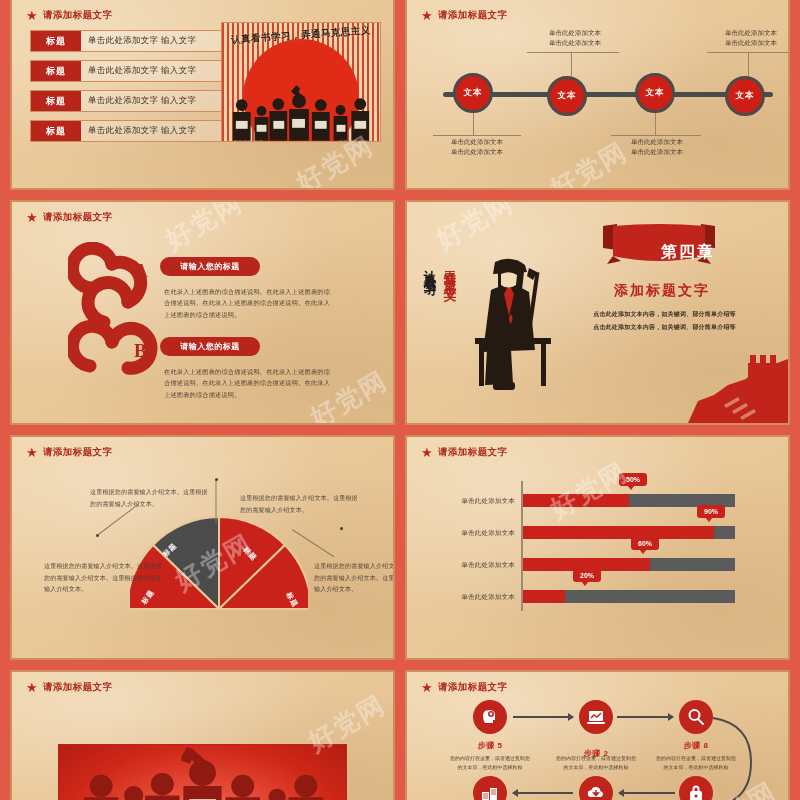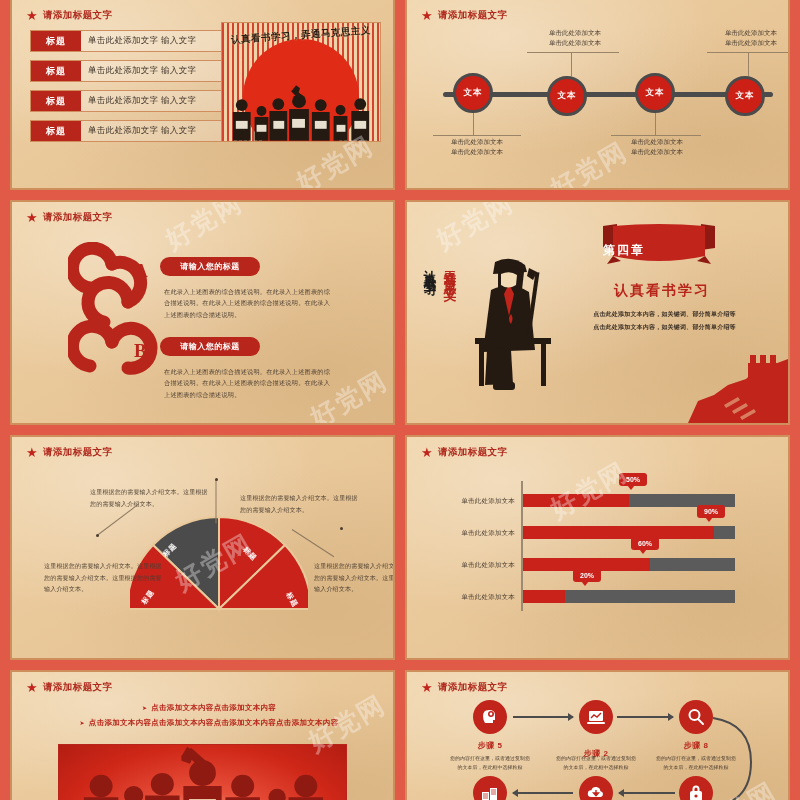--- a/index.html
+++ b/index.html
@@ -127,22 +127,22 @@
   }
   .vcol {
     writing-mode:vertical-rl; text-orientation:upright;
     font-size:12.5px; font-weight:bold; color:#1d1d1d;
     letter-spacing:3px; font-family:"Liberation Serif",serif;
   }
   .vcol.red { color:#b8261b; }
   .soldier { position:absolute; left:58px; top:52px; }
   .ribbon { position:absolute; left:196px; top:22px; }
   .ribbon-txt {
-    position:absolute; left:196px; top:40px; width:112px; text-align:left;
-    color:#fff; font-size:12px; font-weight:bold; letter-spacing:2px;
+    position:absolute; left:196px; top:40px; width:112px; text-align:right;
+    color:#fff; font-size:16px; font-weight:bold; letter-spacing:2px;
   }
   .ch-title {
     position:absolute; left:180px; top:80px; width:150px; text-align:center;
     font-size:14px; font-weight:bold; color:#b8261b; letter-spacing:2px;
   }
   .ch-sub {
     position:absolute; left:160px; top:106px; width:195px; text-align:center;
     font-size:6px; font-weight:bold; color:#3b3026; line-height:2.1;
     letter-spacing:.2px;
   }
@@ -395,21 +395,21 @@
 
     <svg class="ribbon" width="112" height="42" viewBox="0 0 112 42">
       <path d="M0 2 L14 0 L14 26 L0 24z" fill="#8e1a12"></path>
       <path d="M112 2 L98 0 L98 26 L112 24z" fill="#8e1a12"></path>
       <path d="M10 2 q46 -4 92 0 l0 30 q-46 10 -92 0z" fill="#c0241a"></path>
       <path d="M10 32 l-6 8 l14 -3z" fill="#8e1a12"></path>
       <path d="M102 32 l6 8 l-14 -3z" fill="#8e1a12"></path>
     </svg>
     <div class="ribbon-txt">第四章</div>
 
-    <div class="ch-title">认真看书学习</div>
+    <div class="ch-title">添加标题文字</div>
     <div class="ch-sub">
       <div>点击此处添加文本内容，如关键词、部分简单介绍等</div>
       <div>点击此处添加文本内容，如关键词、部分简单介绍等</div>
     </div>
 
     <svg class="wall" width="100" height="78" viewBox="0 0 100 78">
       <g fill="#c0241a">
         <path d="M0 78 L10 56 L26 50 L40 40 L58 34 L70 22 L84 20 L100 14 L100 78z"></path>
         <path d="M60 18 h30 v6 h-30z"></path>
         <path d="M62 10 h6 v8 h-6z M72 10 h6 v8 h-6z M82 10 h6 v8 h-6z"></path>
@@ -490,24 +490,20 @@
 
     <div class="wm" style="left:140px; top:36px;">好党网</div>
   </div>
 
   <div class="slide last">
     <div class="sl-title">
       <span class="star">★</span>
       <span>请添加标题文字</span>
     </div>
 
-    <div class="b-list">
-      <div class="b-item">点击添加文本内容点击添加文本内容</div>
-      <div class="b-item">点击添加文本内容点击添加文本内容点击添加文本内容点击添加文本内容</div>
-    </div>
 
     <div class="big-poster">
       <svg viewBox="0 0 300 90" preserveAspectRatio="none" style="position:absolute;left:0;bottom:0;width:100%;height:100%;">
         <g fill="#8e1a12">
           <path d="M128 12 l6 -10 l8 6 l-5 12 l-9 -3z"></path>
           <circle cx="150" cy="30" r="14"></circle>
             <path d="M130 44h40v46h-40z"></path>
           <path d="M150 26 l-18 -16 l6 -7 l20 18z"></path>
           <circle cx="44" cy="44" r="12"></circle>
             <path d="M26 56h36v34H26z"></path>

